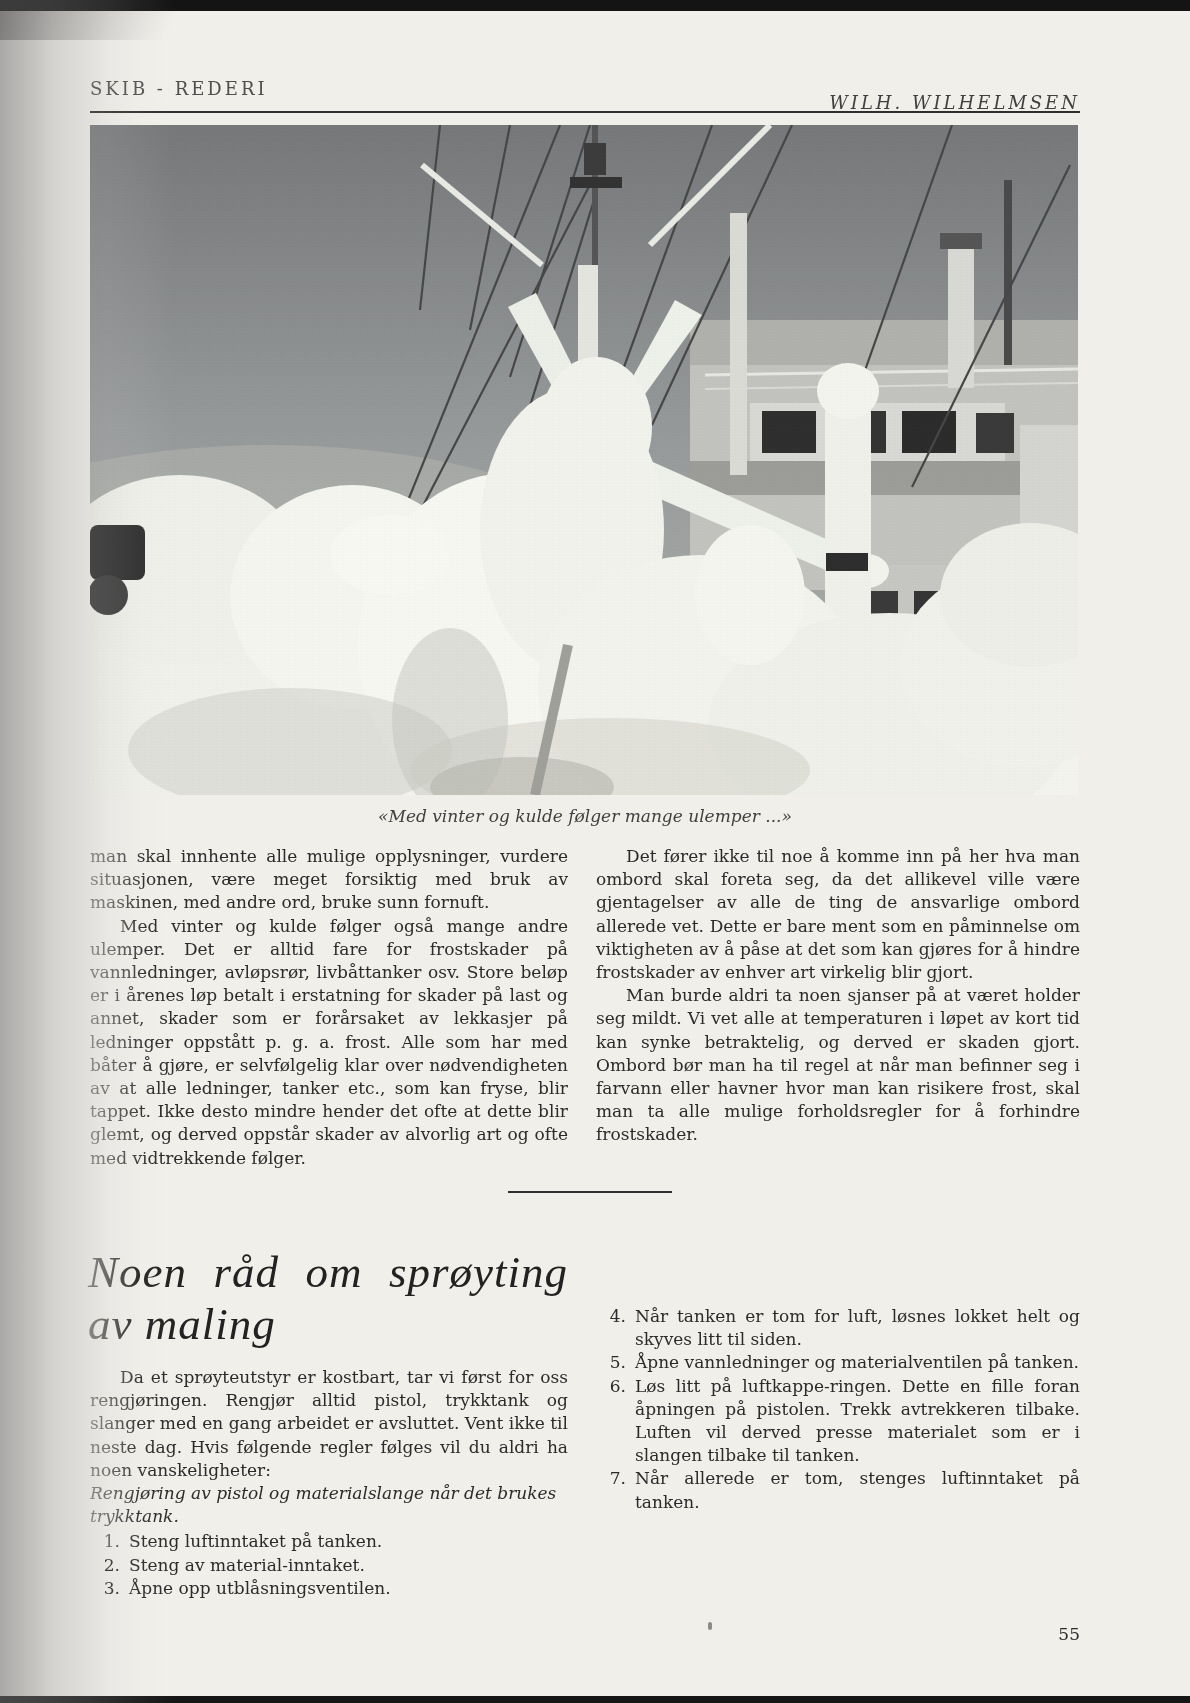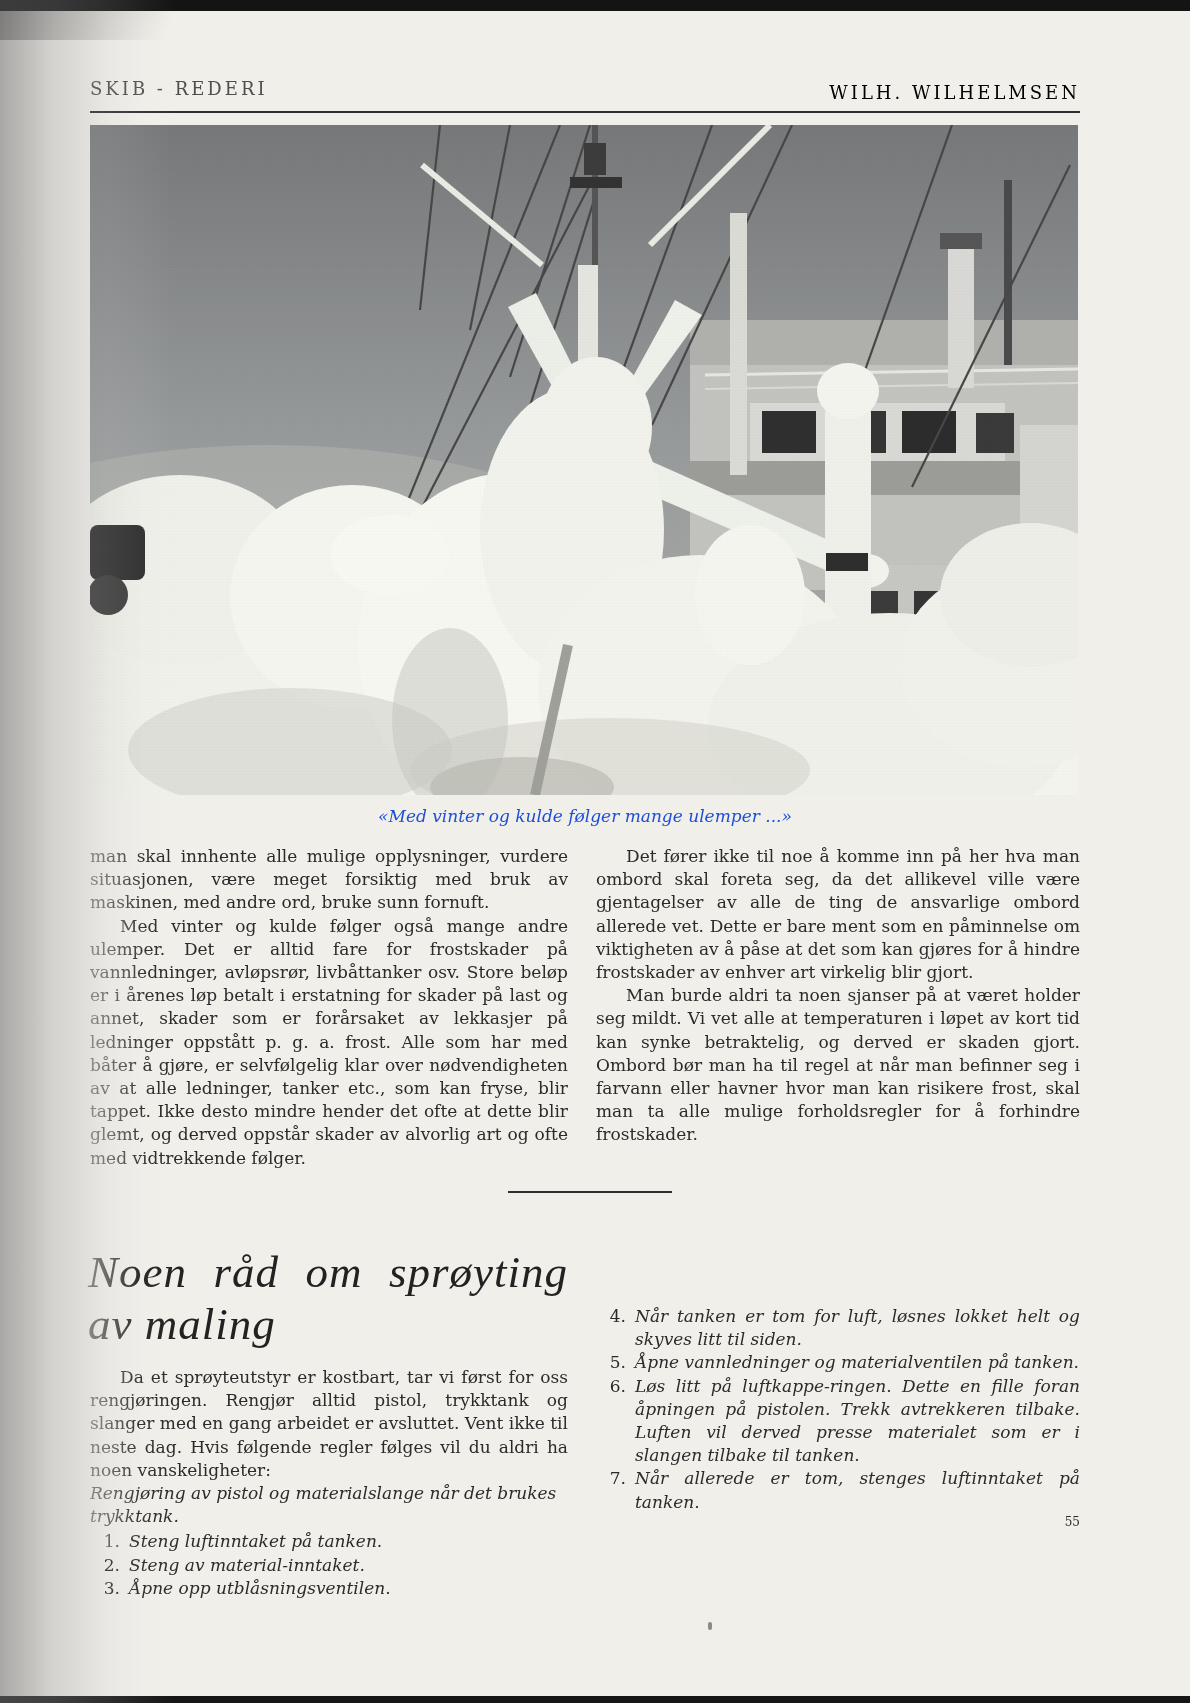--- a/index.html
+++ b/index.html
@@ -17,28 +17,28 @@
   }
   .corner-shade{position:absolute;top:0;left:0;width:260px;height:40px;pointer-events:none;z-index:6;
     background:linear-gradient(115deg, rgba(40,40,40,0.35), rgba(40,40,40,0) 65%);}
   .print-fade{position:absolute;pointer-events:none;z-index:4;
     background:linear-gradient(to right, rgba(241,239,234,0.6), rgba(241,239,234,0));}
   #fade1{left:72px;top:840px;width:72px;height:345px;}
   #fade2{left:72px;top:1255px;width:66px;height:300px;}
 
   .page-header{position:absolute;top:78px;left:90px;width:990px;height:40px;font-size:18px;letter-spacing:3px;}
   .header-left{position:absolute;left:0;top:0;color:#4f4f4f;}
-  .header-right{position:absolute;right:0;top:4px;color:#000000;}
+  .header-right{position:absolute;right:0;top:14px;color:#404040;font-style:italic;}
   .header-rule{position:absolute;left:0;right:0;top:33px;border-top:2.5px solid #2e2e2e;}
 
   figure{margin:0;}
   .photo-wrap{position:absolute;left:90px;top:125px;width:988px;height:670px;background:#8c8e8a;}
   .photo-wrap svg{display:block;width:988px;height:670px;}
   .photo-caption{position:absolute;left:90px;top:806px;width:990px;text-align:center;
-    font-style:italic;font-size:17px;color:#1d4ed8;}
+    font-style:italic;font-size:17px;color:#404040;}
 
   .two-col{position:absolute;left:90px;width:990px;display:flex;gap:28px;}
   #article1{top:845px;}
   .col{font-size:17px;line-height:23.2px;text-align:justify;}
   .col-l{width:478px;}
   .col-r{width:484px;}
   .col p{margin:0;}
   .indented{text-indent:30px;}
 
   .section-divider{position:absolute;left:508px;top:1191px;width:164px;border-top:2px solid #2e2e2e;}
@@ -47,23 +47,23 @@
   .a2-title{
     font-family:"Liberation Serif", serif;font-style:italic;font-weight:400;
     font-size:45px;line-height:52px;margin:0 0 16px -2px;letter-spacing:1px;color:#222;
   }
   .a2-intro{margin:0;}
   .a2-subhead{font-style:italic;margin:9px 0 2px 0;text-align:left;}
   .steps{margin-top:2px;}
   .col-r.steps-col{margin-top:57px;}
   .step{display:flex;margin:0;}
   .step-num{flex:none;width:30px;text-align:right;padding-right:9px;}
-  .step-text{flex:1;text-align:justify;font-style:italic;}
-
-  .page-number{position:absolute;top:1515px;right:110px;font-size:12px;}
+  .step-text{flex:1;text-align:justify;}
+
+  .page-number{position:absolute;top:1624px;right:110px;font-size:17px;}
   .speck{position:absolute;left:708px;top:1622px;width:4px;height:8px;background:#8a8a86;border-radius:2px;}
 </style>
 </head>
 <body>
 
 <div class="scan-strip-top"></div>
 <div class="left-scan-shadow"></div>
 <div class="corner-shade"></div>
 
 <header class="page-header">

